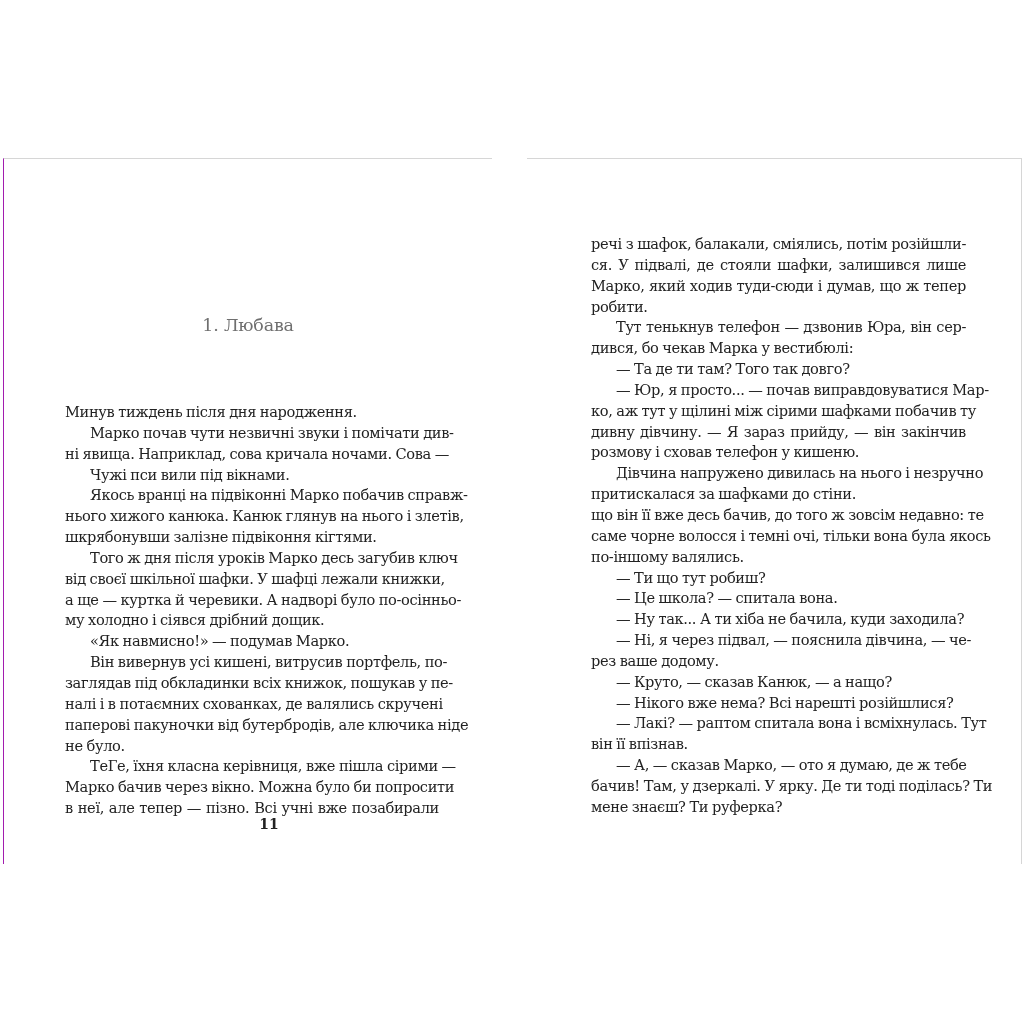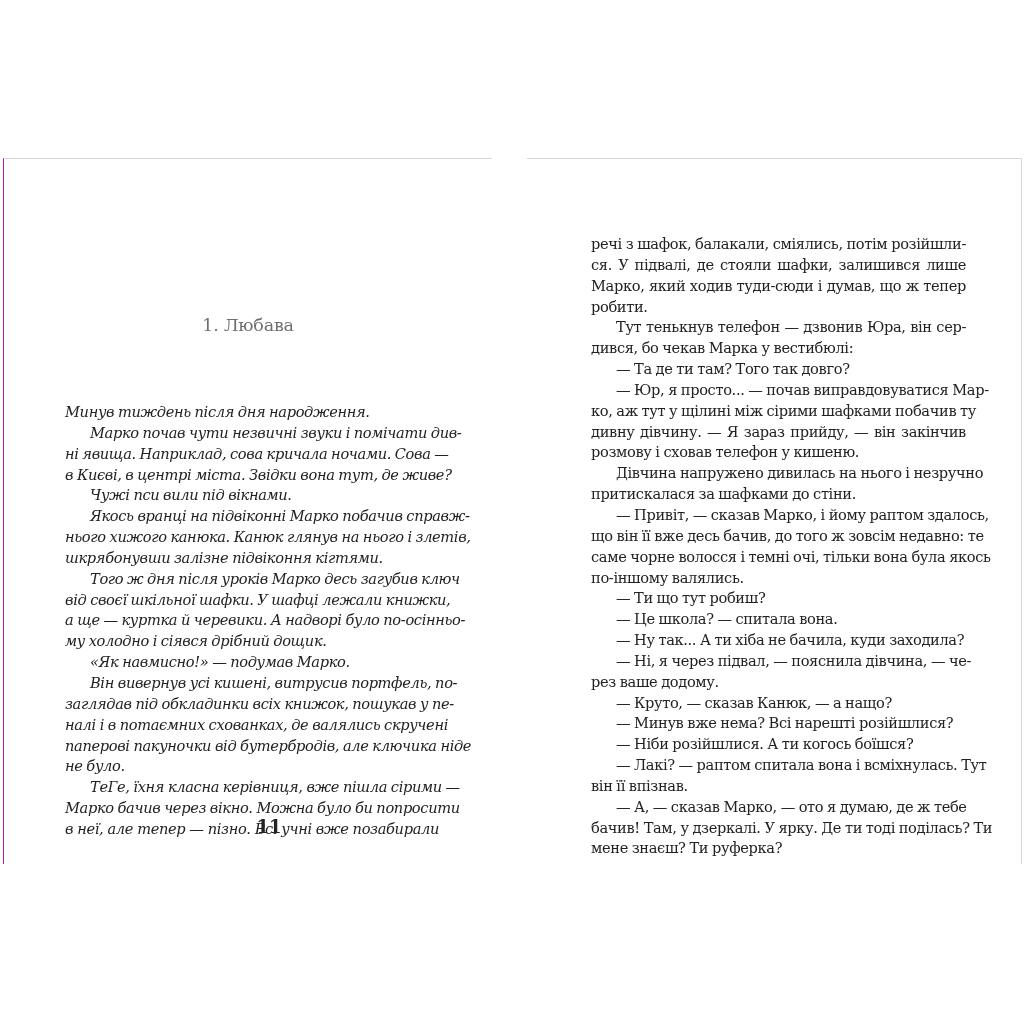--- a/index.html
+++ b/index.html
@@ -10,44 +10,43 @@
   .page {
     position: absolute; top: 158px; height: 705px; background: #fff;
     border-top: 1px solid #d6d6d6;
   }
   .page.left { left: 3px; width: 488px; border-left: 1px solid #a21caf; }
   .page.right { left: 527px; width: 494px; border-right: 1px solid #d6d6d6; }
   .text {
     position: absolute; color: #222; font-size: 14.6px; line-height: 20.85px;
     text-align: justify; letter-spacing: -0.35px; word-spacing: -0.5px;
   }
-  .left .text { left: 61px; top: 243px; width: 374px; font-style: italic; }
+  .left .text { left: 61px; top: 243px; width: 374px; }
   .right .text { left: 64px; top: 75px; width: 375px; }
   .text .line { display: block; text-align: justify; text-align-last: justify; white-space: nowrap; overflow: visible; }
   .text .line.last { text-align-last: left; }
   .text .line.ind { padding-left: 25px; }
   .chapter-title {
     position: absolute; left: 0; width: 488px; top: 156px; text-align: center;
     font-size: 17.5px; color: #6f6f6f; letter-spacing: -0.2px;
   }
   .page-number {
     position: absolute; left: 0; width: 488px; top: 657px; text-align: center;
-    font-size: 18px; color: #222; font-weight: bold; padding-left: 21px;
+    font-size: 14px; color: #222; font-weight: bold; padding-left: 21px;
   }
 </style>
 </head>
 <body>
 
 <div class="page left">
   <div class="chapter-title">1. Любава</div>
   <div class="text" id="left-text">
       <span class="line last">Минув тиждень після дня народження.</span>
       <span class="line ind">Марко почав чути незвичні звуки і помічати див-</span>
       <span class="line">ні явища. Наприклад, сова кричала ночами. Сова —</span>
-      <span class="line last">в Києві, в центрі міста. Звідки вона тут, де живе?</span>
       <span class="line ind last">Чужі пси вили під вікнами.</span>
       <span class="line ind">Якось вранці на підвіконні Марко побачив справж-</span>
       <span class="line">нього хижого канюка. Канюк глянув на нього і злетів,</span>
       <span class="line last">шкрябонувши залізне підвіконня кігтями.</span>
       <span class="line ind">Того ж дня після уроків Марко десь загубив ключ</span>
       <span class="line">від своєї шкільної шафки. У шафці лежали книжки,</span>
       <span class="line">а ще — куртка й черевики. А надворі було по-осінньо-</span>
       <span class="line last">му холодно і сіявся дрібний дощик.</span>
       <span class="line ind last">«Як навмисно!» — подумав Марко.</span>
       <span class="line ind">Він вивернув усі кишені, витрусив портфель, по-</span>
@@ -70,31 +69,29 @@
       <span class="line last">робити.</span>
       <span class="line ind">Тут тенькнув телефон — дзвонив Юра, він сер-</span>
       <span class="line last">дився, бо чекав Марка у вестибюлі:</span>
       <span class="line ind last">— Та де ти там? Того так довго?</span>
       <span class="line ind">— Юр, я просто... — почав виправдовуватися Мар-</span>
       <span class="line">ко, аж тут у щілині між сірими шафками побачив ту</span>
       <span class="line">дивну дівчину. — Я зараз прийду, — він закінчив</span>
       <span class="line last">розмову і сховав телефон у кишеню.</span>
       <span class="line ind">Дівчина напружено дивилась на нього і незручно</span>
       <span class="line last">притискалася за шафками до стіни.</span>
-      <span class="line ind">— Привіт, — сказав Марко, і йому раптом здалось,</span>
       <span class="line">що він її вже десь бачив, до того ж зовсім недавно: те</span>
       <span class="line">саме чорне волосся і темні очі, тільки вона була якось</span>
       <span class="line last">по-іншому валялись.</span>
       <span class="line ind last">— Ти що тут робиш?</span>
       <span class="line ind last">— Це школа? — спитала вона.</span>
       <span class="line ind last">— Ну так... А ти хіба не бачила, куди заходила?</span>
       <span class="line ind">— Ні, я через підвал, — пояснила дівчина, — че-</span>
       <span class="line last">рез ваше додому.</span>
       <span class="line ind last">— Круто, — сказав Канюк, — а нащо?</span>
-      <span class="line ind last">— Минув вже нема? Всі нарешті розійшлися?</span>
-      <span class="line ind last">— Ніби розійшлися. А ти когось боїшся?</span>
+      <span class="line ind last">— Нікого вже нема? Всі нарешті розійшлися?</span>
       <span class="line ind">— Лакі? — раптом спитала вона і всміхнулась. Тут</span>
       <span class="line last">він її впізнав.</span>
       <span class="line ind">— А, — сказав Марко, — ото я думаю, де ж тебе</span>
       <span class="line">бачив! Там, у дзеркалі. У ярку. Де ти тоді поділась? Ти</span>
       <span class="line last">мене знаєш? Ти руферка?</span>
     </div>
 </div>
 
 </body></html>

